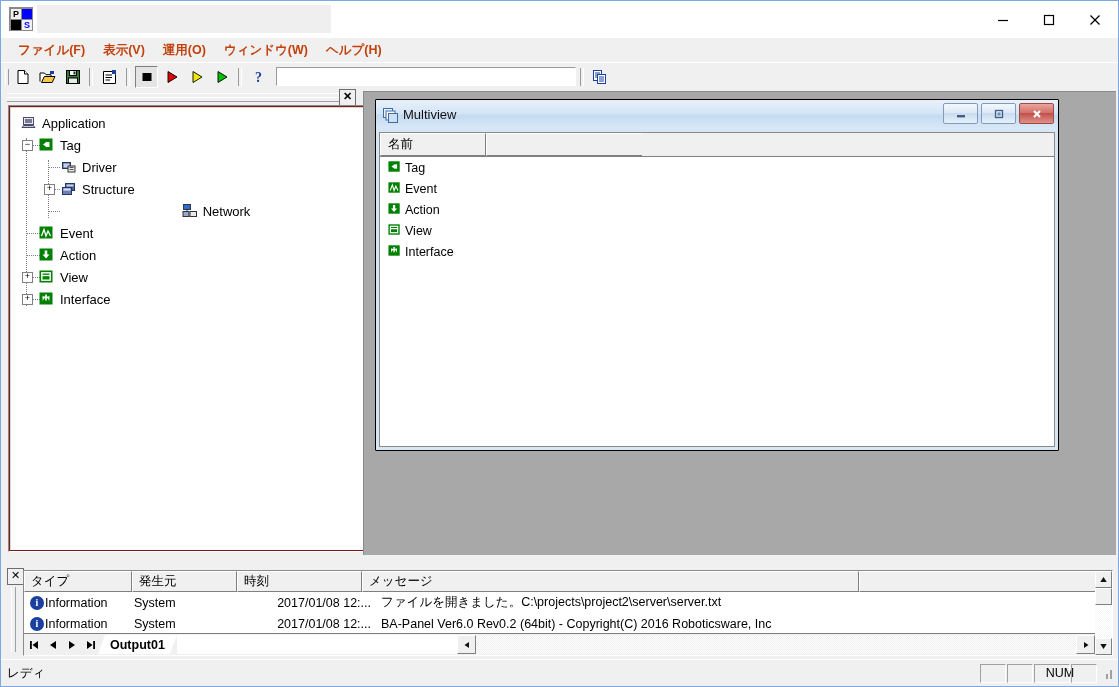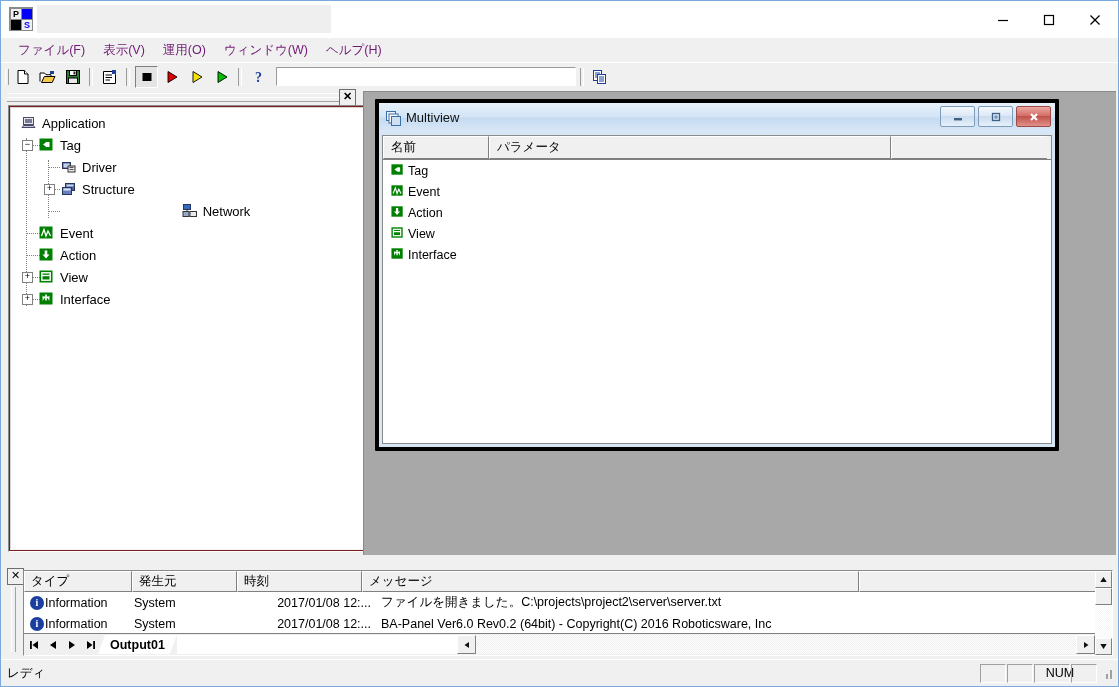--- a/index.html
+++ b/index.html
@@ -40,21 +40,21 @@
   .wbtn{width:46px;height:37px;display:flex;align-items:center;justify-content:center;
     background:#ffffff;}
   .wbtn svg{display:block;}
 
   
   .menubar{
     position:absolute;left:0;top:37px;width:1117px;height:24px;
     background:#f0f0f0;display:flex;align-items:center;padding-left:8px;
     box-sizing:border-box;
   }
-  .menu-item{padding:3px 9px;font-size:12.5px;color:#701a75;white-space:nowrap;}
+  .menu-item{padding:3px 9px;font-size:12.5px;color:#c2410c;white-space:nowrap;font-weight:bold;}
 
   
   .toolbar{
     position:absolute;left:0;top:61px;width:1117px;height:27px;
     background:#f0f0f0;border-top:1px solid #ffffff;
     display:flex;align-items:center;
   }
   .grip{width:7px;height:20px;margin-left:2px;position:relative;}
   .grip:before{content:"";position:absolute;left:2px;top:2px;width:2px;height:16px;
     background:#f0f0f0;border-left:1px solid #fff;border-right:1px solid #9a9a9a;}
@@ -109,21 +109,21 @@
 
   
   .mdi{
     position:absolute;left:362px;top:90px;width:753px;height:464px;
     background:#a8a8a8;
     border-left:1px solid #8a8a8a;border-top:1px solid #8a8a8a;
     box-sizing:border-box;
   }
   .mdichild{
     position:absolute;left:11px;top:7px;width:684px;height:352px;
-    background:#d6e6f5;border:4px solid #000000;box-sizing:border-box;
+    background:#d6e6f5;border:1px solid #000000;box-sizing:border-box;
     border-radius:1px;
   }
   .mdi-title{
     position:relative;height:29px;
     background:linear-gradient(to bottom,#e8f1fb 0%,#d3e4f6 48%,#c5daf0 52%,#d9e8f8 100%);
     display:flex;align-items:center;padding-left:6px;box-sizing:border-box;
   }
   .mdi-title .mt-text{font-size:13px;margin-left:5px;color:#111;}
   .mdi-btns{position:absolute;right:4px;top:3px;display:flex;gap:3px;}
   .mdi-btn{
@@ -511,21 +511,20 @@
               <line x1="4" y1="3" x2="10" y2="9" stroke="#fff" stroke-width="2.2"></line>
               <line x1="10" y1="3" x2="4" y2="9" stroke="#fff" stroke-width="2.2"></line>
             </svg>
           </div>
         </div>
       </div>
 
       <div class="mdi-body">
         <div class="lv-head">
           <div class="lv-col" style="width:106px;">名前</div>
-          <div class="lv-col" style="width:402px;">パラメータ</div>
           <div class="lv-col" style="width:156px;border-right:none;"></div>
         </div>
 
         <div class="lv-row">
           <span class="ticon" style="flex:0 0 14px;width:14px;">
             <svg width="13" height="13" viewBox="0 0 15 15">
                 <rect x="0.5" y="1.5" width="13" height="12" fill="#008000"></rect>
                 <path d="M4 7.5l4-3v6z" fill="#fff"></path>
                 <rect x="8" y="5" width="2.5" height="5" fill="#fff"></rect>
               </svg>

